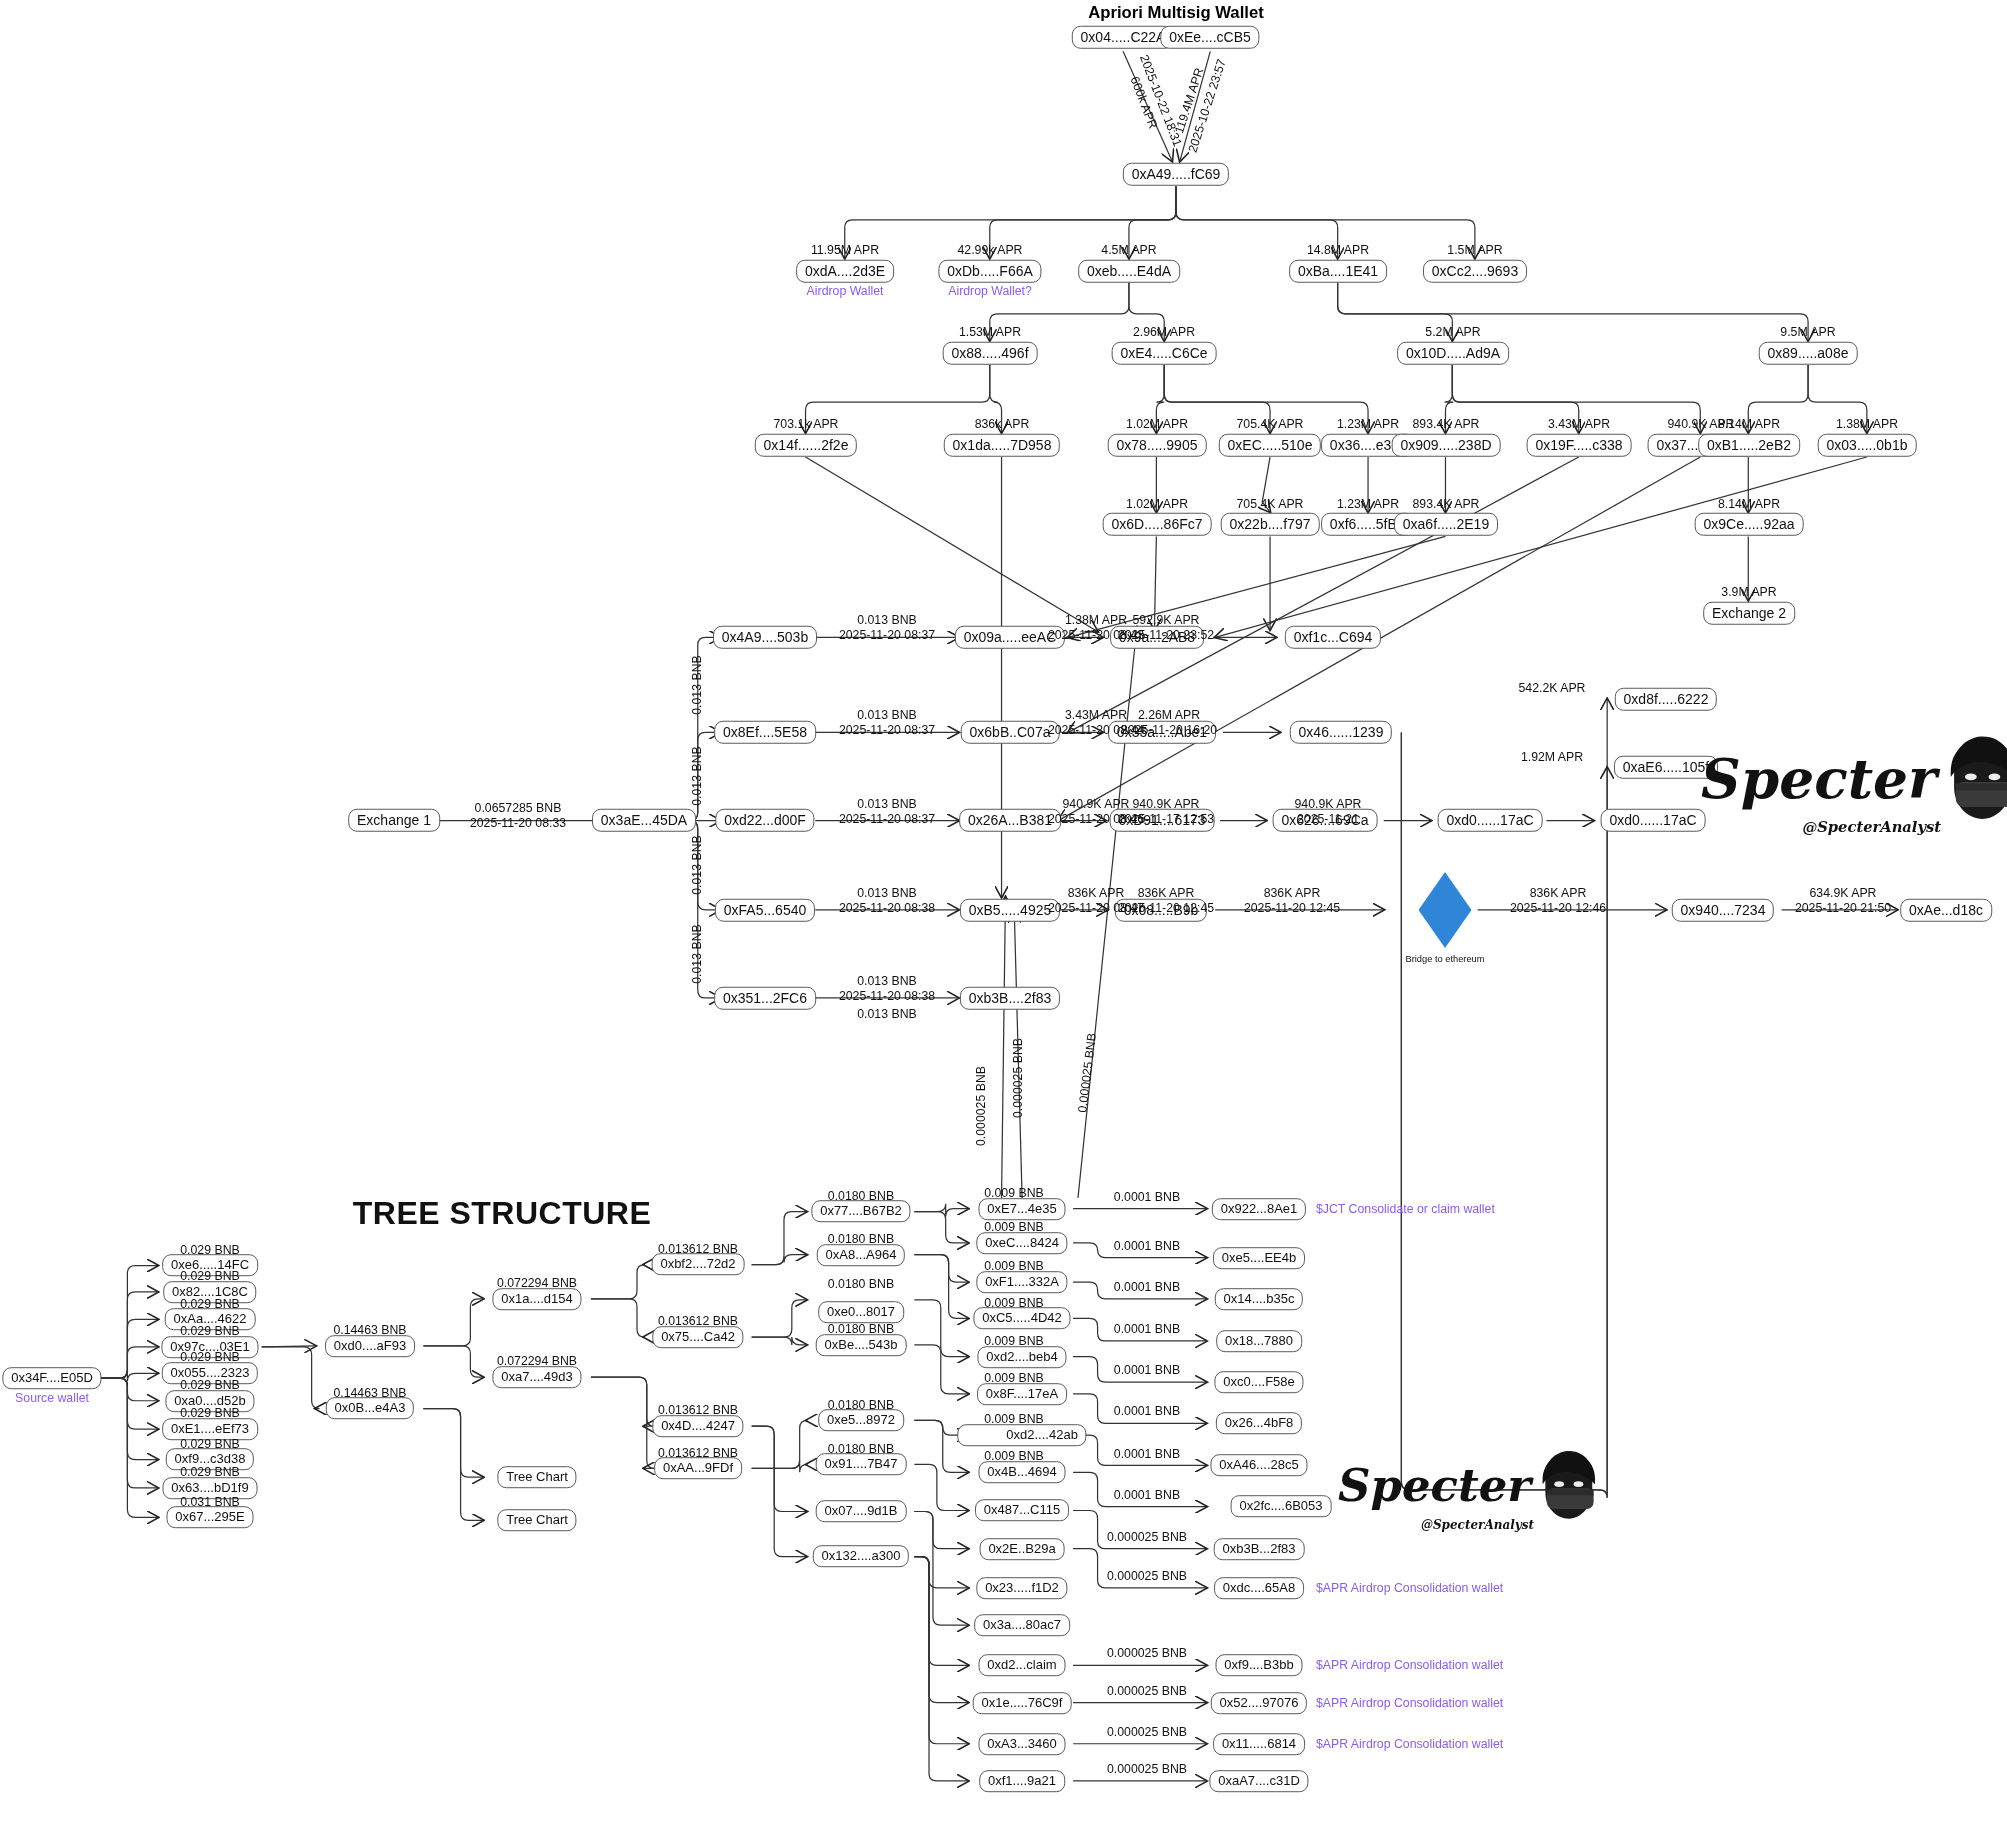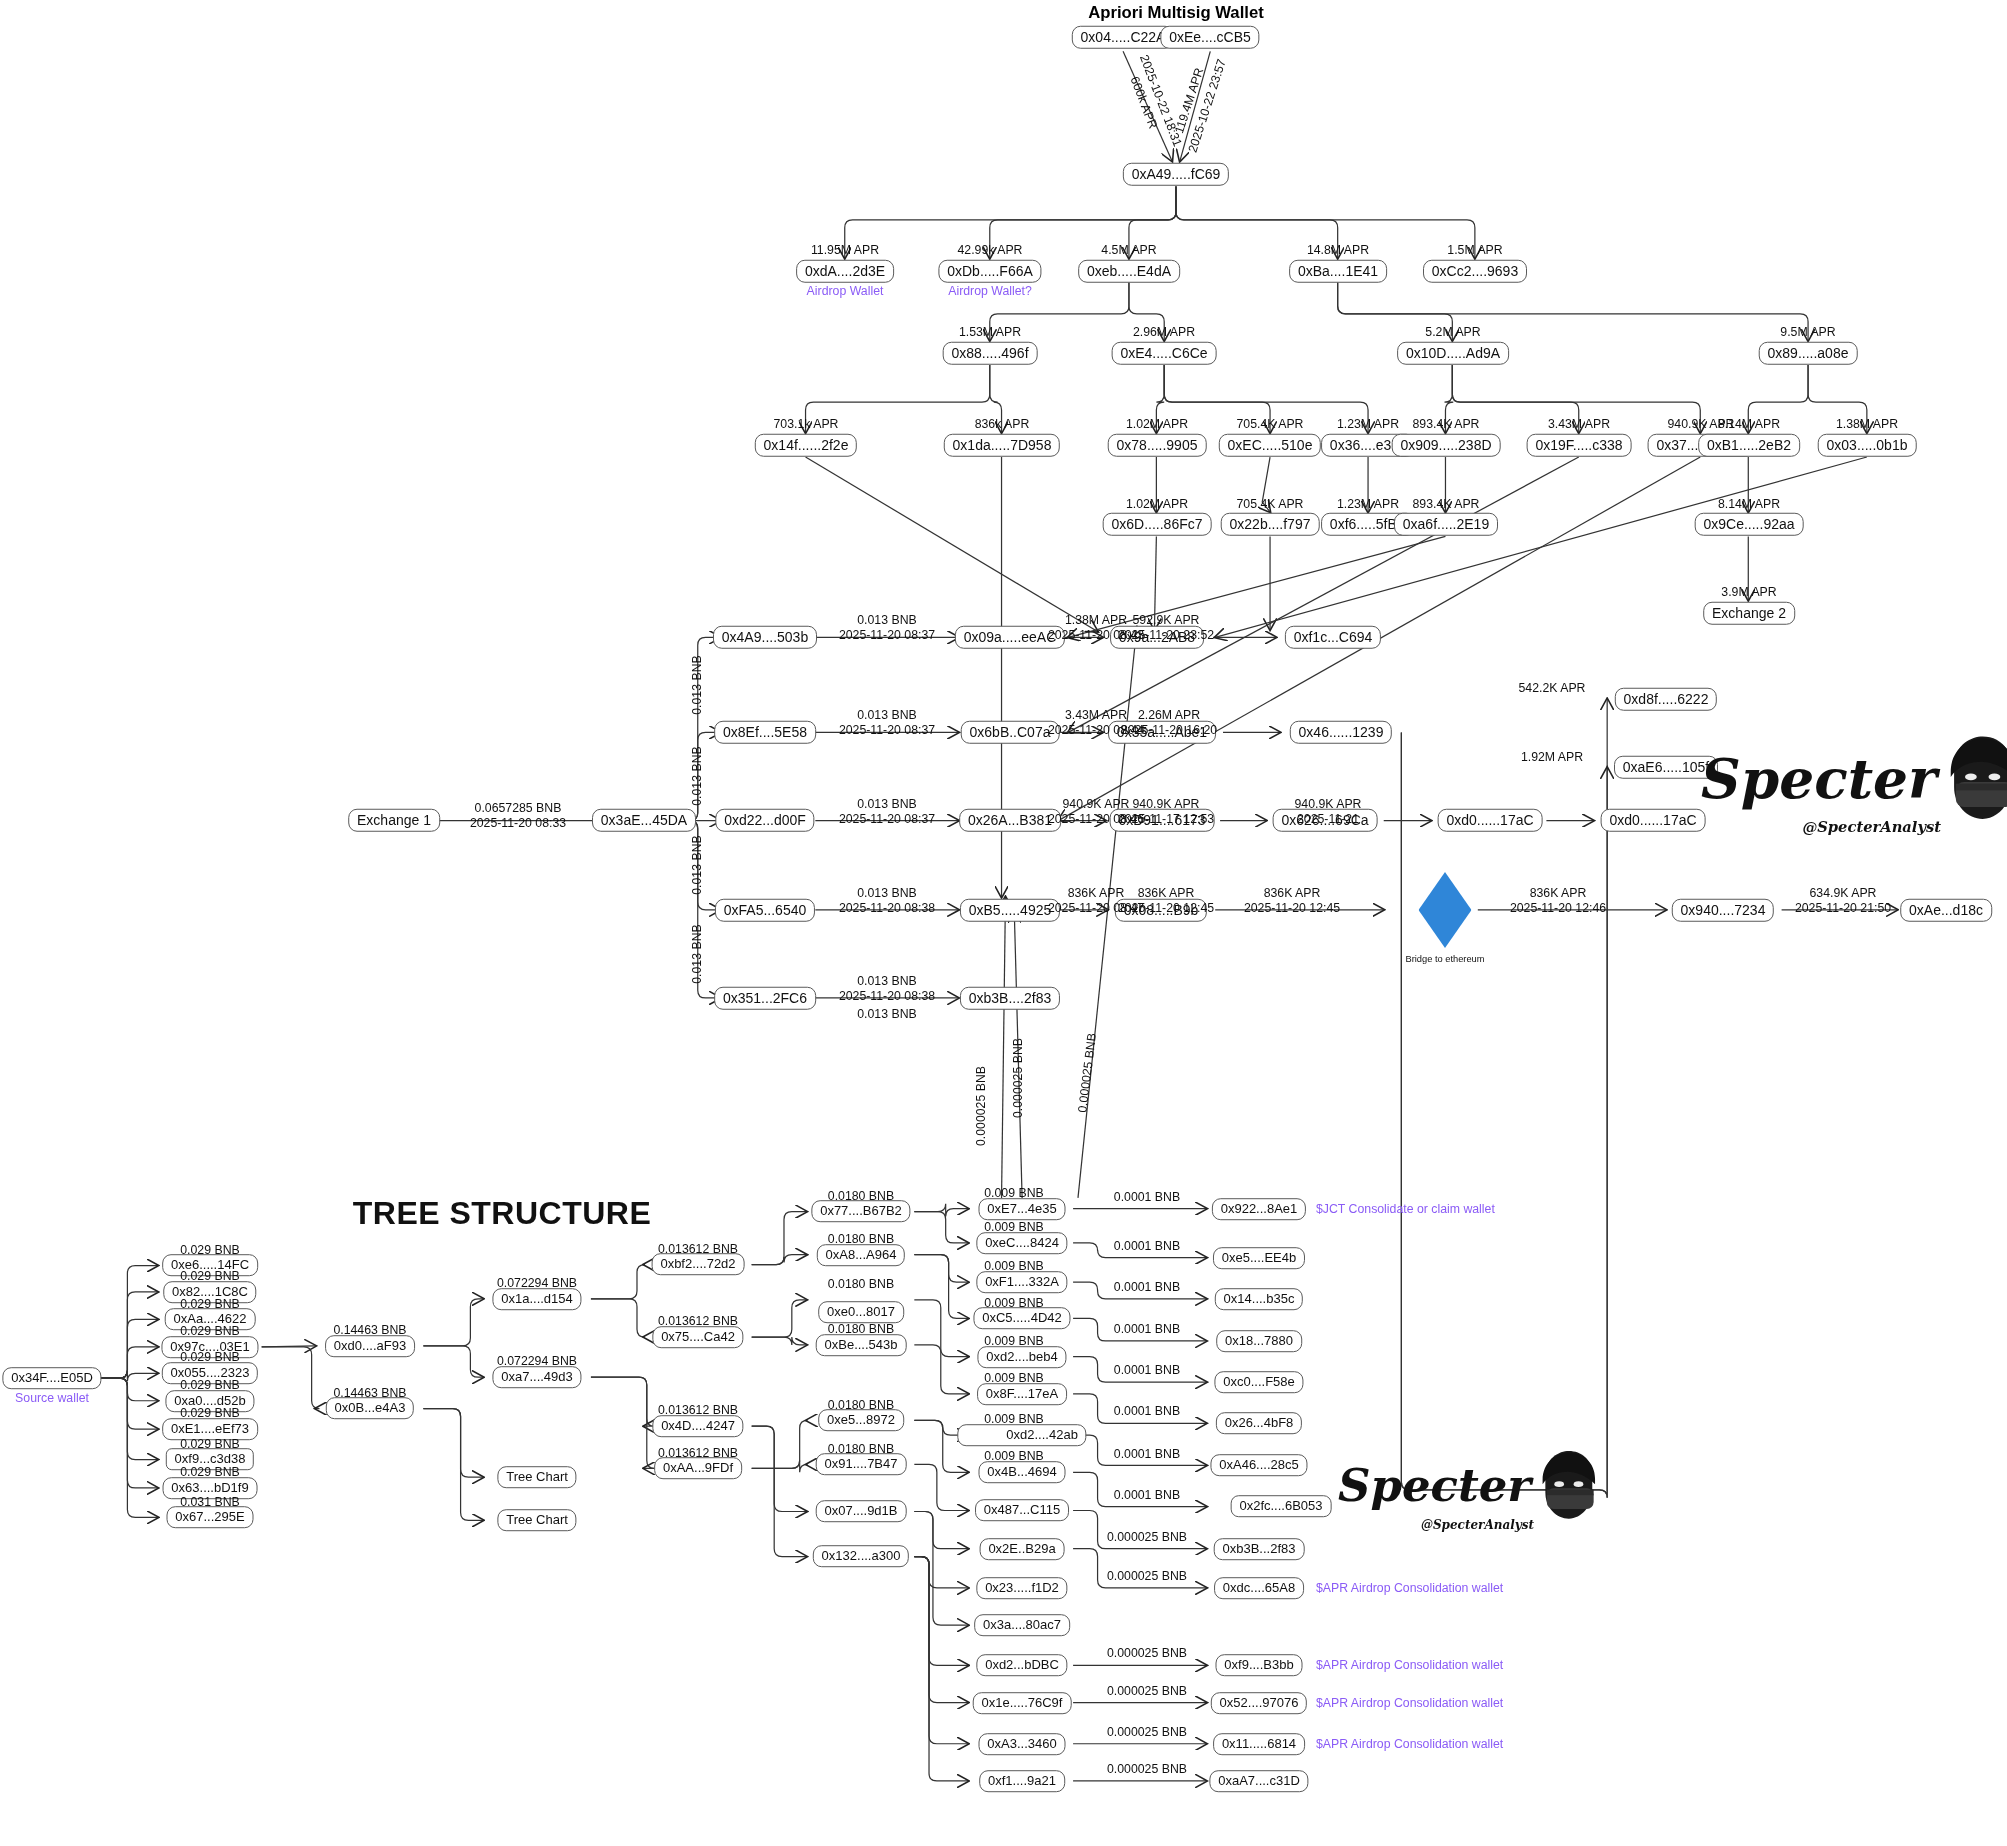--- a/index.html
+++ b/index.html
@@ -511,21 +511,21 @@
       <div>0.029 BNB</div>
     </div>
     <div class="node small" style="left: 210px; top: 1401px;">0xa0....d52b</div>
     <div class="elabel" style="left: 210px; top: 1386px;">
       <div>0.029 BNB</div>
     </div>
     <div class="node small" style="left: 210px; top: 1429px;">0xE1....eEf73</div>
     <div class="elabel" style="left: 210px; top: 1414px;">
       <div>0.029 BNB</div>
     </div>
-    <div class="node small" style="left: 210px; top: 1459px; border-radius: 6px;">0xf9...c3d38</div>
+    <div class="node small" style="left: 210px; top: 1459px;">0xf9...c3d38</div>
     <div class="elabel" style="left: 210px; top: 1445px;">
       <div>0.029 BNB</div>
     </div>
     <div class="node small" style="left: 210px; top: 1488px;">0x63....bD1f9</div>
     <div class="elabel" style="left: 210px; top: 1473px;">
       <div>0.029 BNB</div>
     </div>
     <div class="node small" style="left: 210px; top: 1517px;">0x67...295E</div>
     <div class="elabel" style="left: 210px; top: 1503px;">
       <div>0.031 BNB</div>
@@ -619,21 +619,21 @@
       <div>0.009 BNB</div>
     </div>
     <div class="node small" style="left: 1022px; top: 1472px;">0x4B...4694</div>
     <div class="elabel" style="left: 1014px; top: 1457px;">
       <div>0.009 BNB</div>
     </div>
     <div class="node small" style="left: 1022px; top: 1510px;">0x487...C115</div>
     <div class="node small" style="left: 1022px; top: 1549px;">0x2E..B29a</div>
     <div class="node small" style="left: 1022px; top: 1588px;">0x23.....f1D2</div>
     <div class="node small" style="left: 1022px; top: 1625px;">0x3a....80ac7</div>
-    <div class="node small" style="left: 1022px; top: 1665px;">0xd2...bDBC</div>
+    <div class="node small" style="left: 1022px; top: 1665px;">0xd2...claim</div>
     <div class="node small" style="left: 1022px; top: 1703px;">0x1e.....76C9f</div>
     <div class="node small" style="left: 1022px; top: 1744px;">0xA3...3460</div>
     <div class="node small" style="left: 1022px; top: 1781px;">0xf1....9a21</div>
     <div class="node small" style="left: 1259px; top: 1209px;">0x922...8Ae1</div>
     <div class="elabel" style="left: 1147px; top: 1198px;">
       <div>0.0001 BNB</div>
     </div>
     <div class="caption left" style="left: 1316px; top: 1209px;">$JCT Consolidate or claim wallet</div>
     <div class="node small" style="left: 1259px; top: 1258px;">0xe5....EE4b</div>
     <div class="elabel" style="left: 1147px; top: 1247px;">

